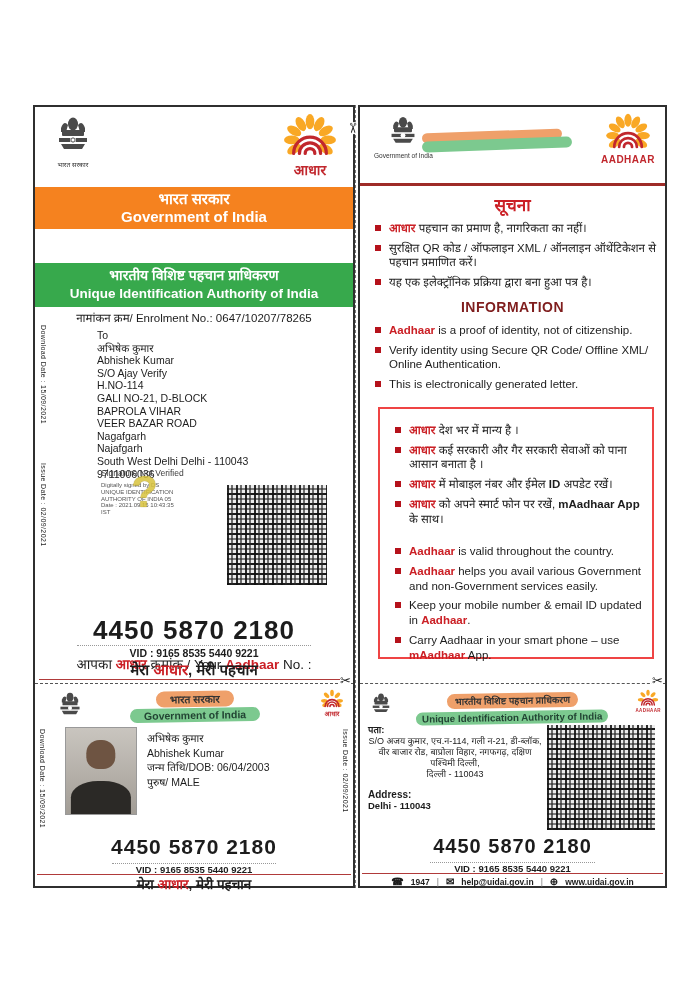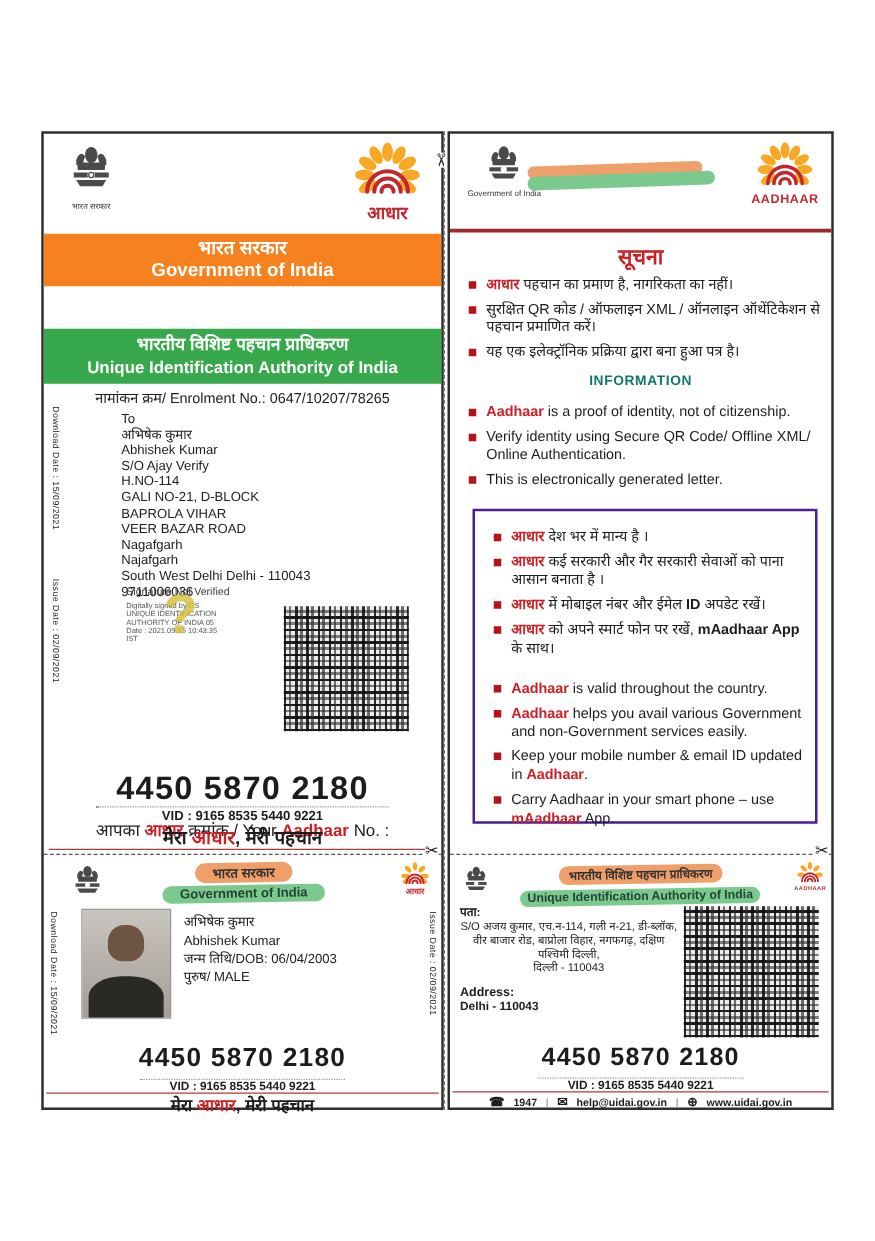--- a/index.html
+++ b/index.html
@@ -278,29 +278,29 @@
     <div class="abs" style="top:76px;left:0;right:0;height:3px;background:#9E2B28;"></div>
 
     <div class="abs ctr" style="top:86px;font-size:17px;font-weight:bold;color:#CB2026;">सूचना</div>
 
     <ul class="blist abs" style="top:114px;left:14px;right:8px;font-size:11.5px;">
         <li><span class="rw">आधार</span><span> पहचान का प्रमाण है, नागरिकता का नहीं।</span></li>
         <li><span>सुरक्षित QR कोड / ऑफलाइन XML / ऑनलाइन ऑथेंटिकेशन से पहचान प्रमाणित करें।</span></li>
         <li><span>यह एक इलेक्ट्रॉनिक प्रक्रिया द्वारा बना हुआ पत्र है।</span></li>
       </ul>
 
-    <div class="abs ctr" style="top:192px;font-size:11px;font-weight:bold;color:#0f766e;letter-spacing:.5px;">INFORMATION</div>
+    <div class="abs ctr" style="top:192px;font-size:14px;font-weight:bold;color:#7f1d1d;letter-spacing:.5px;">INFORMATION</div>
 
     <ul class="blist abs" style="top:216px;left:14px;right:8px;font-size:11.5px;">
         <li><span class="rw">Aadhaar</span><span> is a proof of identity, not of citizenship.</span></li>
         <li><span>Verify identity using Secure QR Code/ Offline XML/ Online Authentication.</span></li>
         <li><span>This is electronically generated letter.</span></li>
       </ul>
 
-    <div class="abs" style="top:300px;left:18px;width:276px;height:252px;border:2px solid #4c1d95;box-sizing:border-box;padding:14px 8px 8px 14px;">
+    <div class="abs" style="top:300px;left:18px;width:276px;height:252px;border:2px solid #ef4444;box-sizing:border-box;padding:14px 8px 8px 14px;">
       <ul class="blist" style="font-size:11.5px;">
           <li><span class="rw">आधार</span><span> देश भर में मान्य है ।</span></li>
           <li><span class="rw">आधार</span><span> कई सरकारी और गैर सरकारी सेवाओं को पाना आसान बनाता है ।</span></li>
           <li><span class="rw">आधार</span><span> में मोबाइल नंबर और ईमेल </span><span class="bw">ID</span><span> अपडेट रखें।</span></li>
           <li><span class="rw">आधार</span><span> को अपने स्मार्ट फोन पर रखें, </span><span class="bw">mAadhaar App</span><span> के साथ।</span></li>
         </ul>
       <ul class="blist" style="font-size:11.5px;margin-top:18px;">
           <li><span class="rw">Aadhaar</span><span> is valid throughout the country.</span></li>
           <li><span class="rw">Aadhaar</span><span> helps you avail various Government and non-Government services easily.</span></li>
           <li><span>Keep your mobile number &amp; email ID updated in </span><span class="rw">Aadhaar</span><span>.</span></li>

